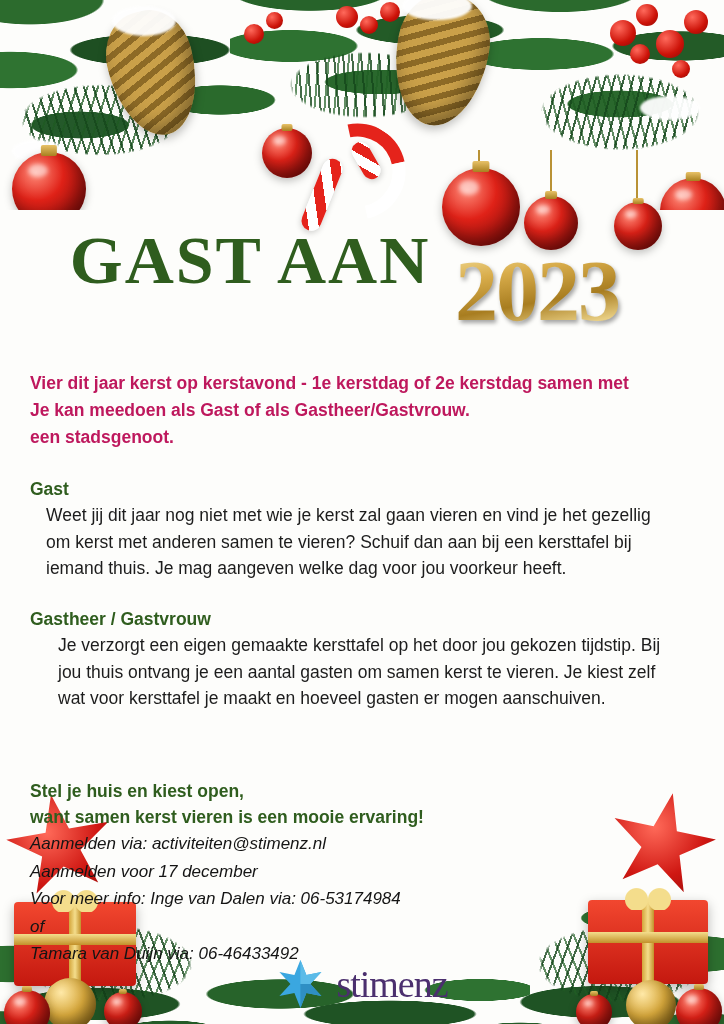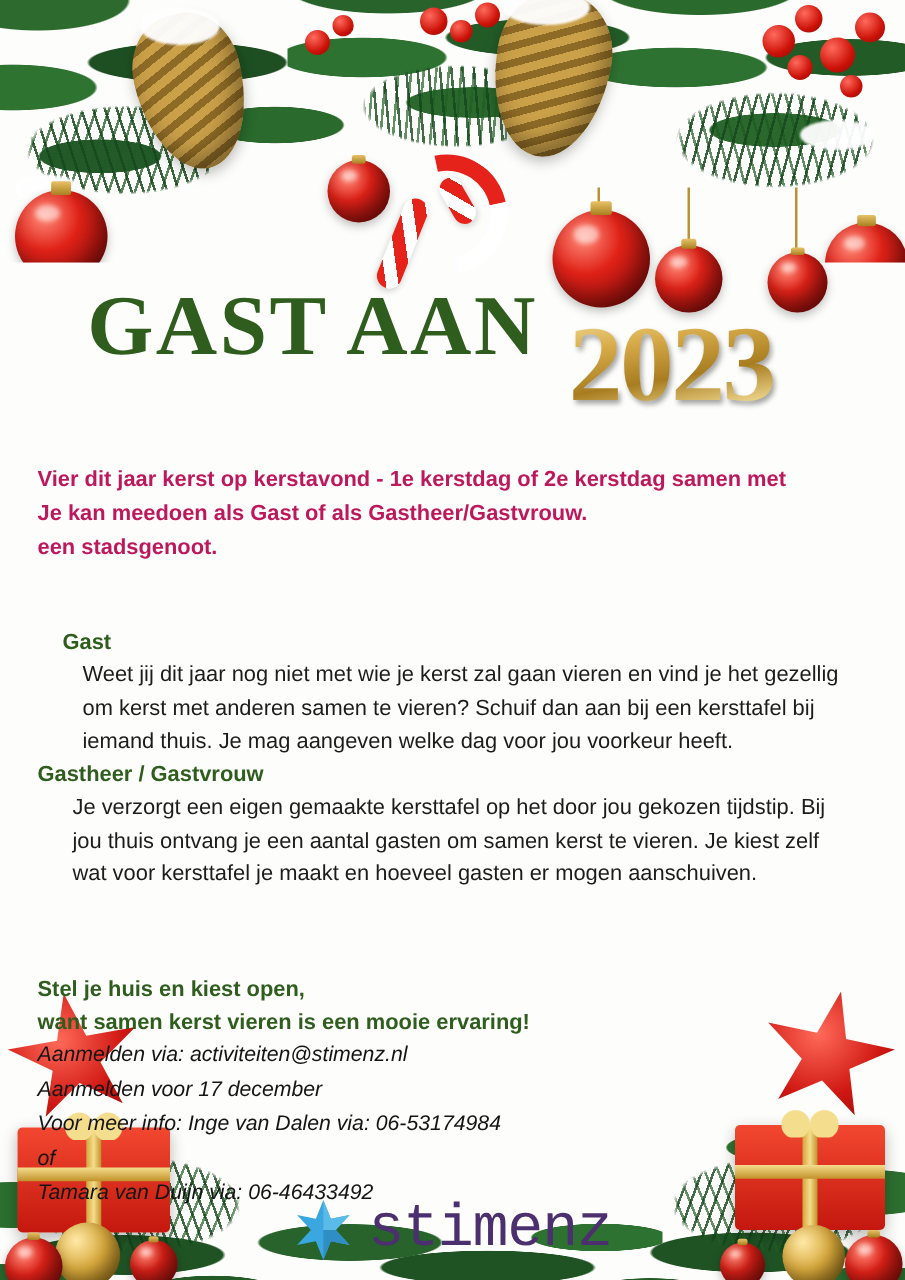--- a/index.html
+++ b/index.html
@@ -190,21 +190,21 @@
     line-height: 1.55;
   }
 
   .sec-head {
     font-weight: bold;
     color: #2f5d1e;
     font-size: 17.5px;
     margin: 0 0 2px 0;
   }
 
-  .sec-gast { top: 500px; margin-left: 20px; }
+  .sec-gast { top: 476px; }
   .sec-gast p { margin: 0; }
   .sec-gast .para { padding: 0 16px; }
 
   .sec-gastheer { top: 606px; }
   .sec-gastheer p { margin: 0; }
   .sec-gastheer .para { padding: 0 28px; }
 
   .closing {
     top: 778px;
     font-weight: bold;
@@ -226,22 +226,22 @@
     position: absolute;
     left: 50%;
     bottom: 14px;
     transform: translateX(-50%);
     display: flex;
     align-items: center;
     gap: 12px;
   }
   .logo-mark { width: 48px; height: 52px; }
   .logo-word {
-    font-family: Liberation Mono, monospace;
-    font-size: 48px;
+    font-family: Liberation Serif, serif;
+    font-size: 38px;
     letter-spacing: -1px;
     color: #4b2f6e;
     line-height: 1;
   }
 </style>
 </head>
 <body>
 
 <div class="poster">
 

